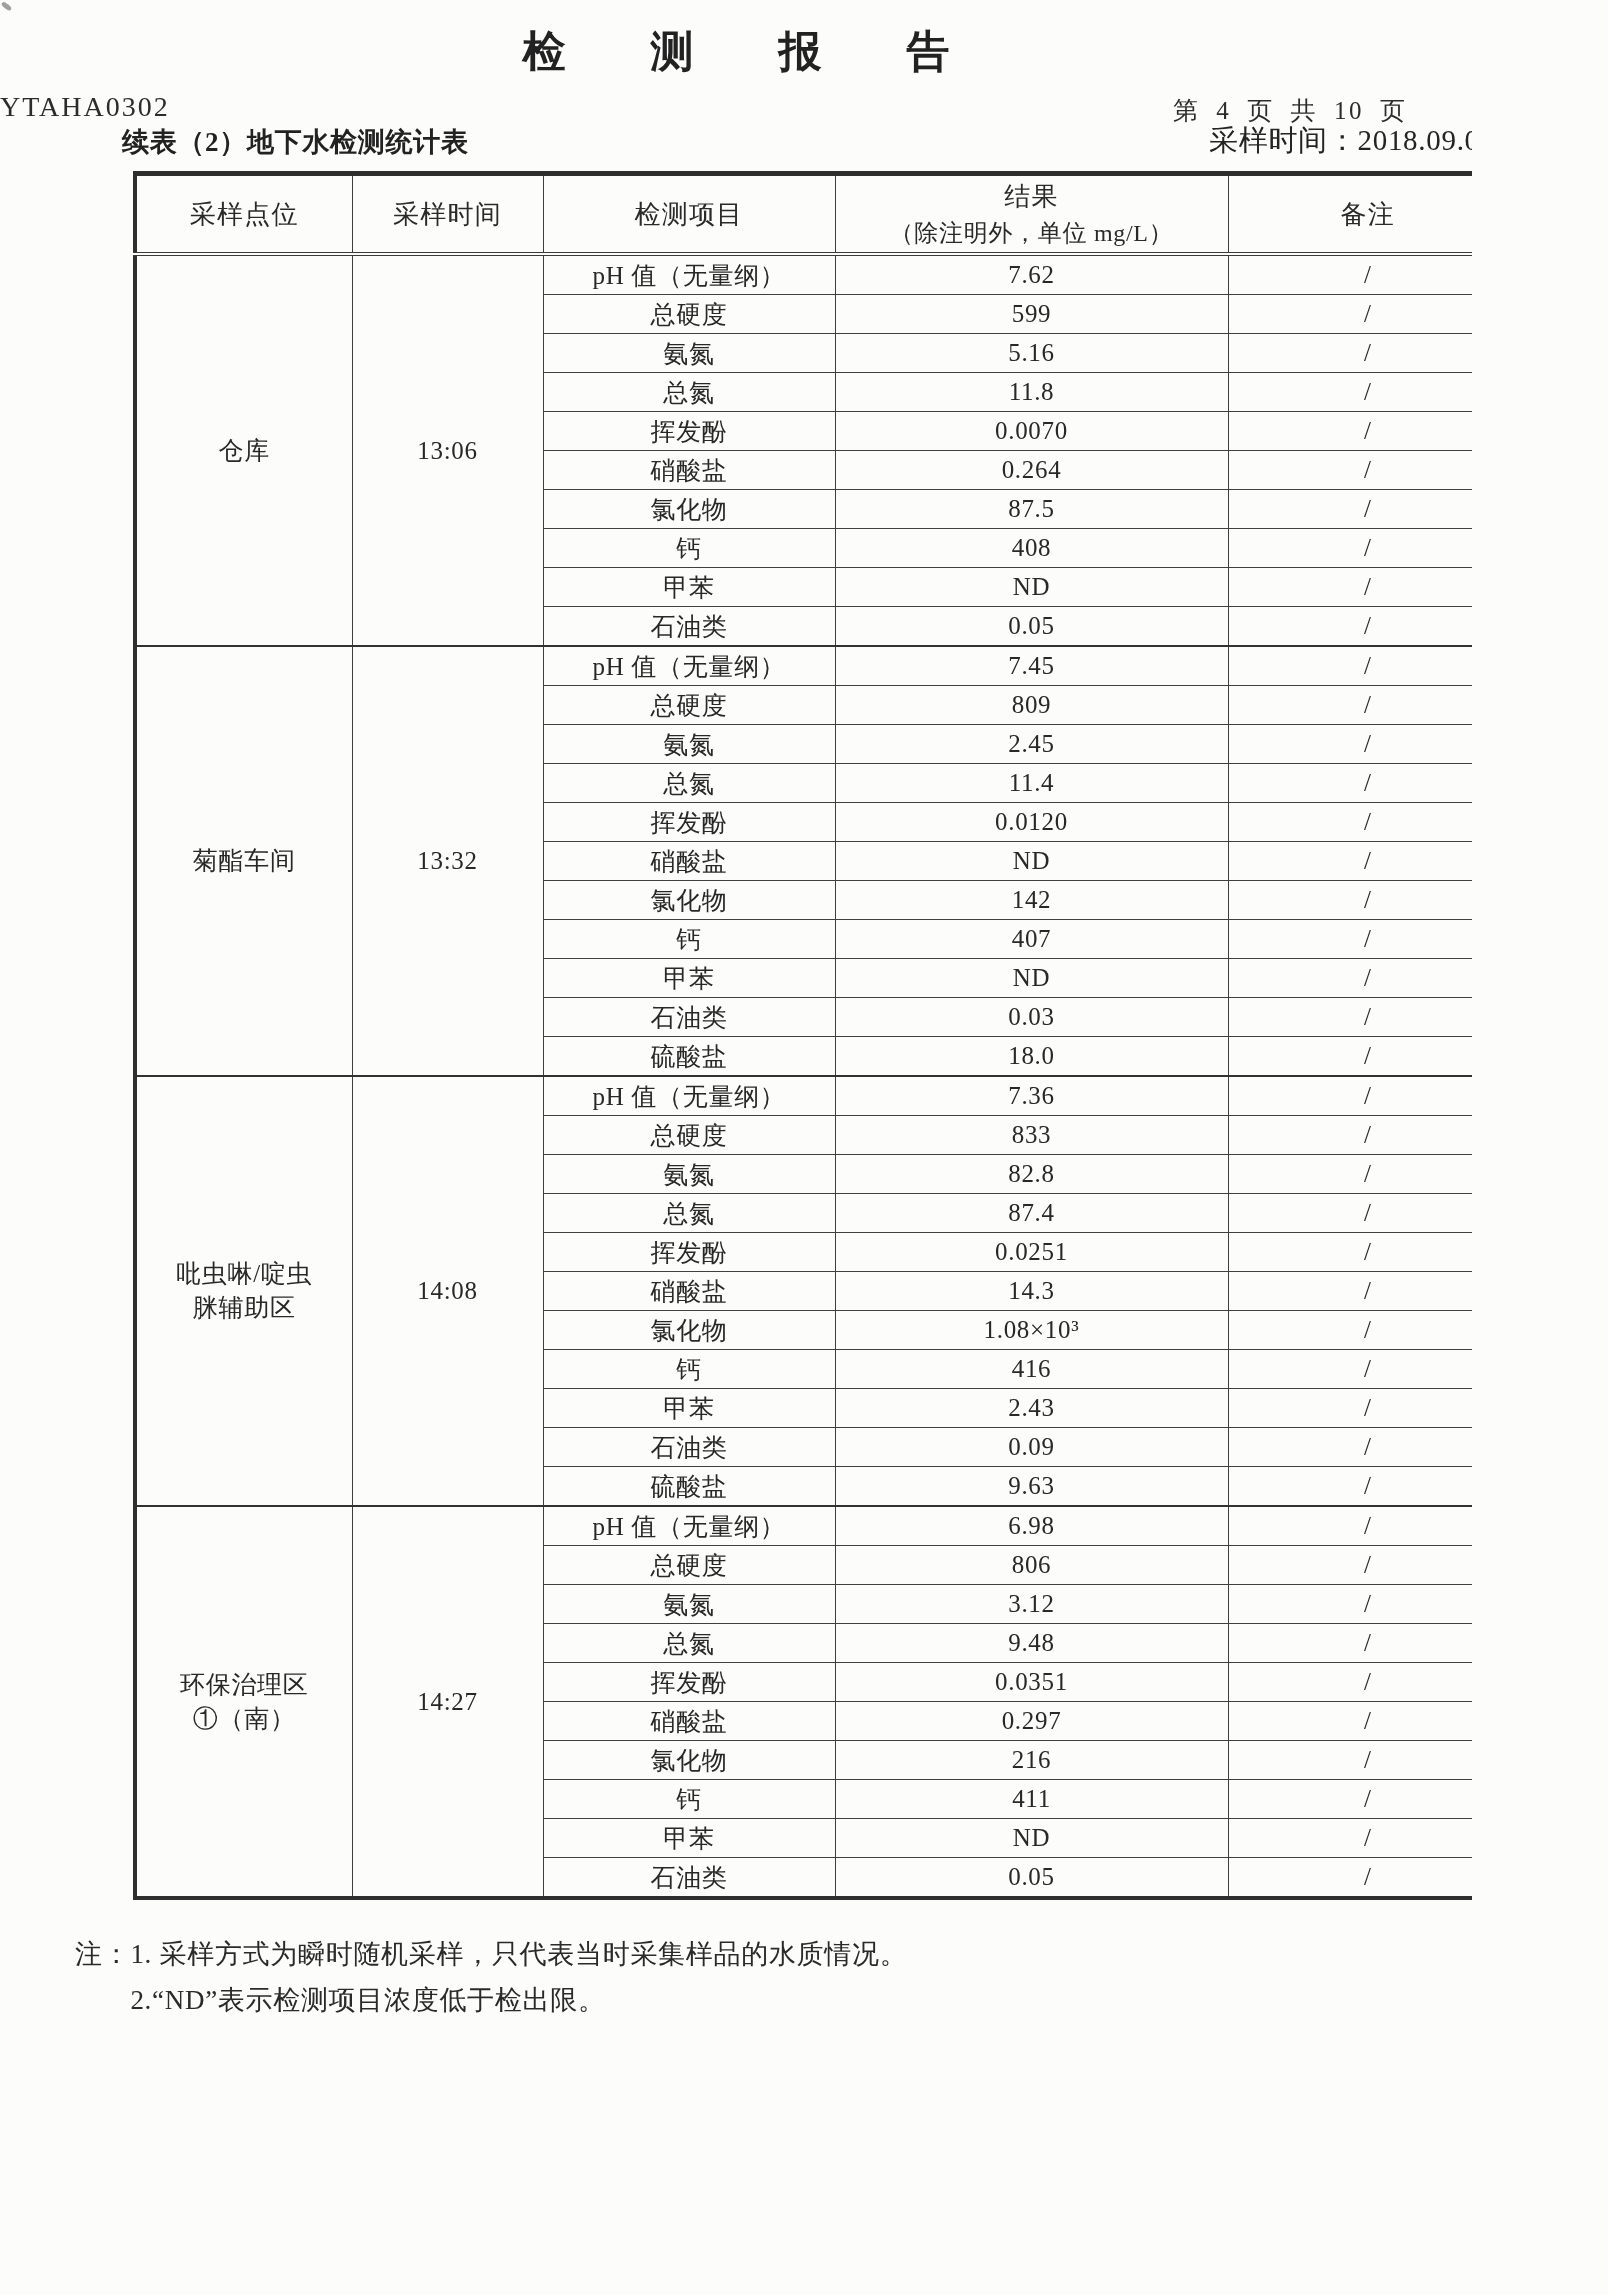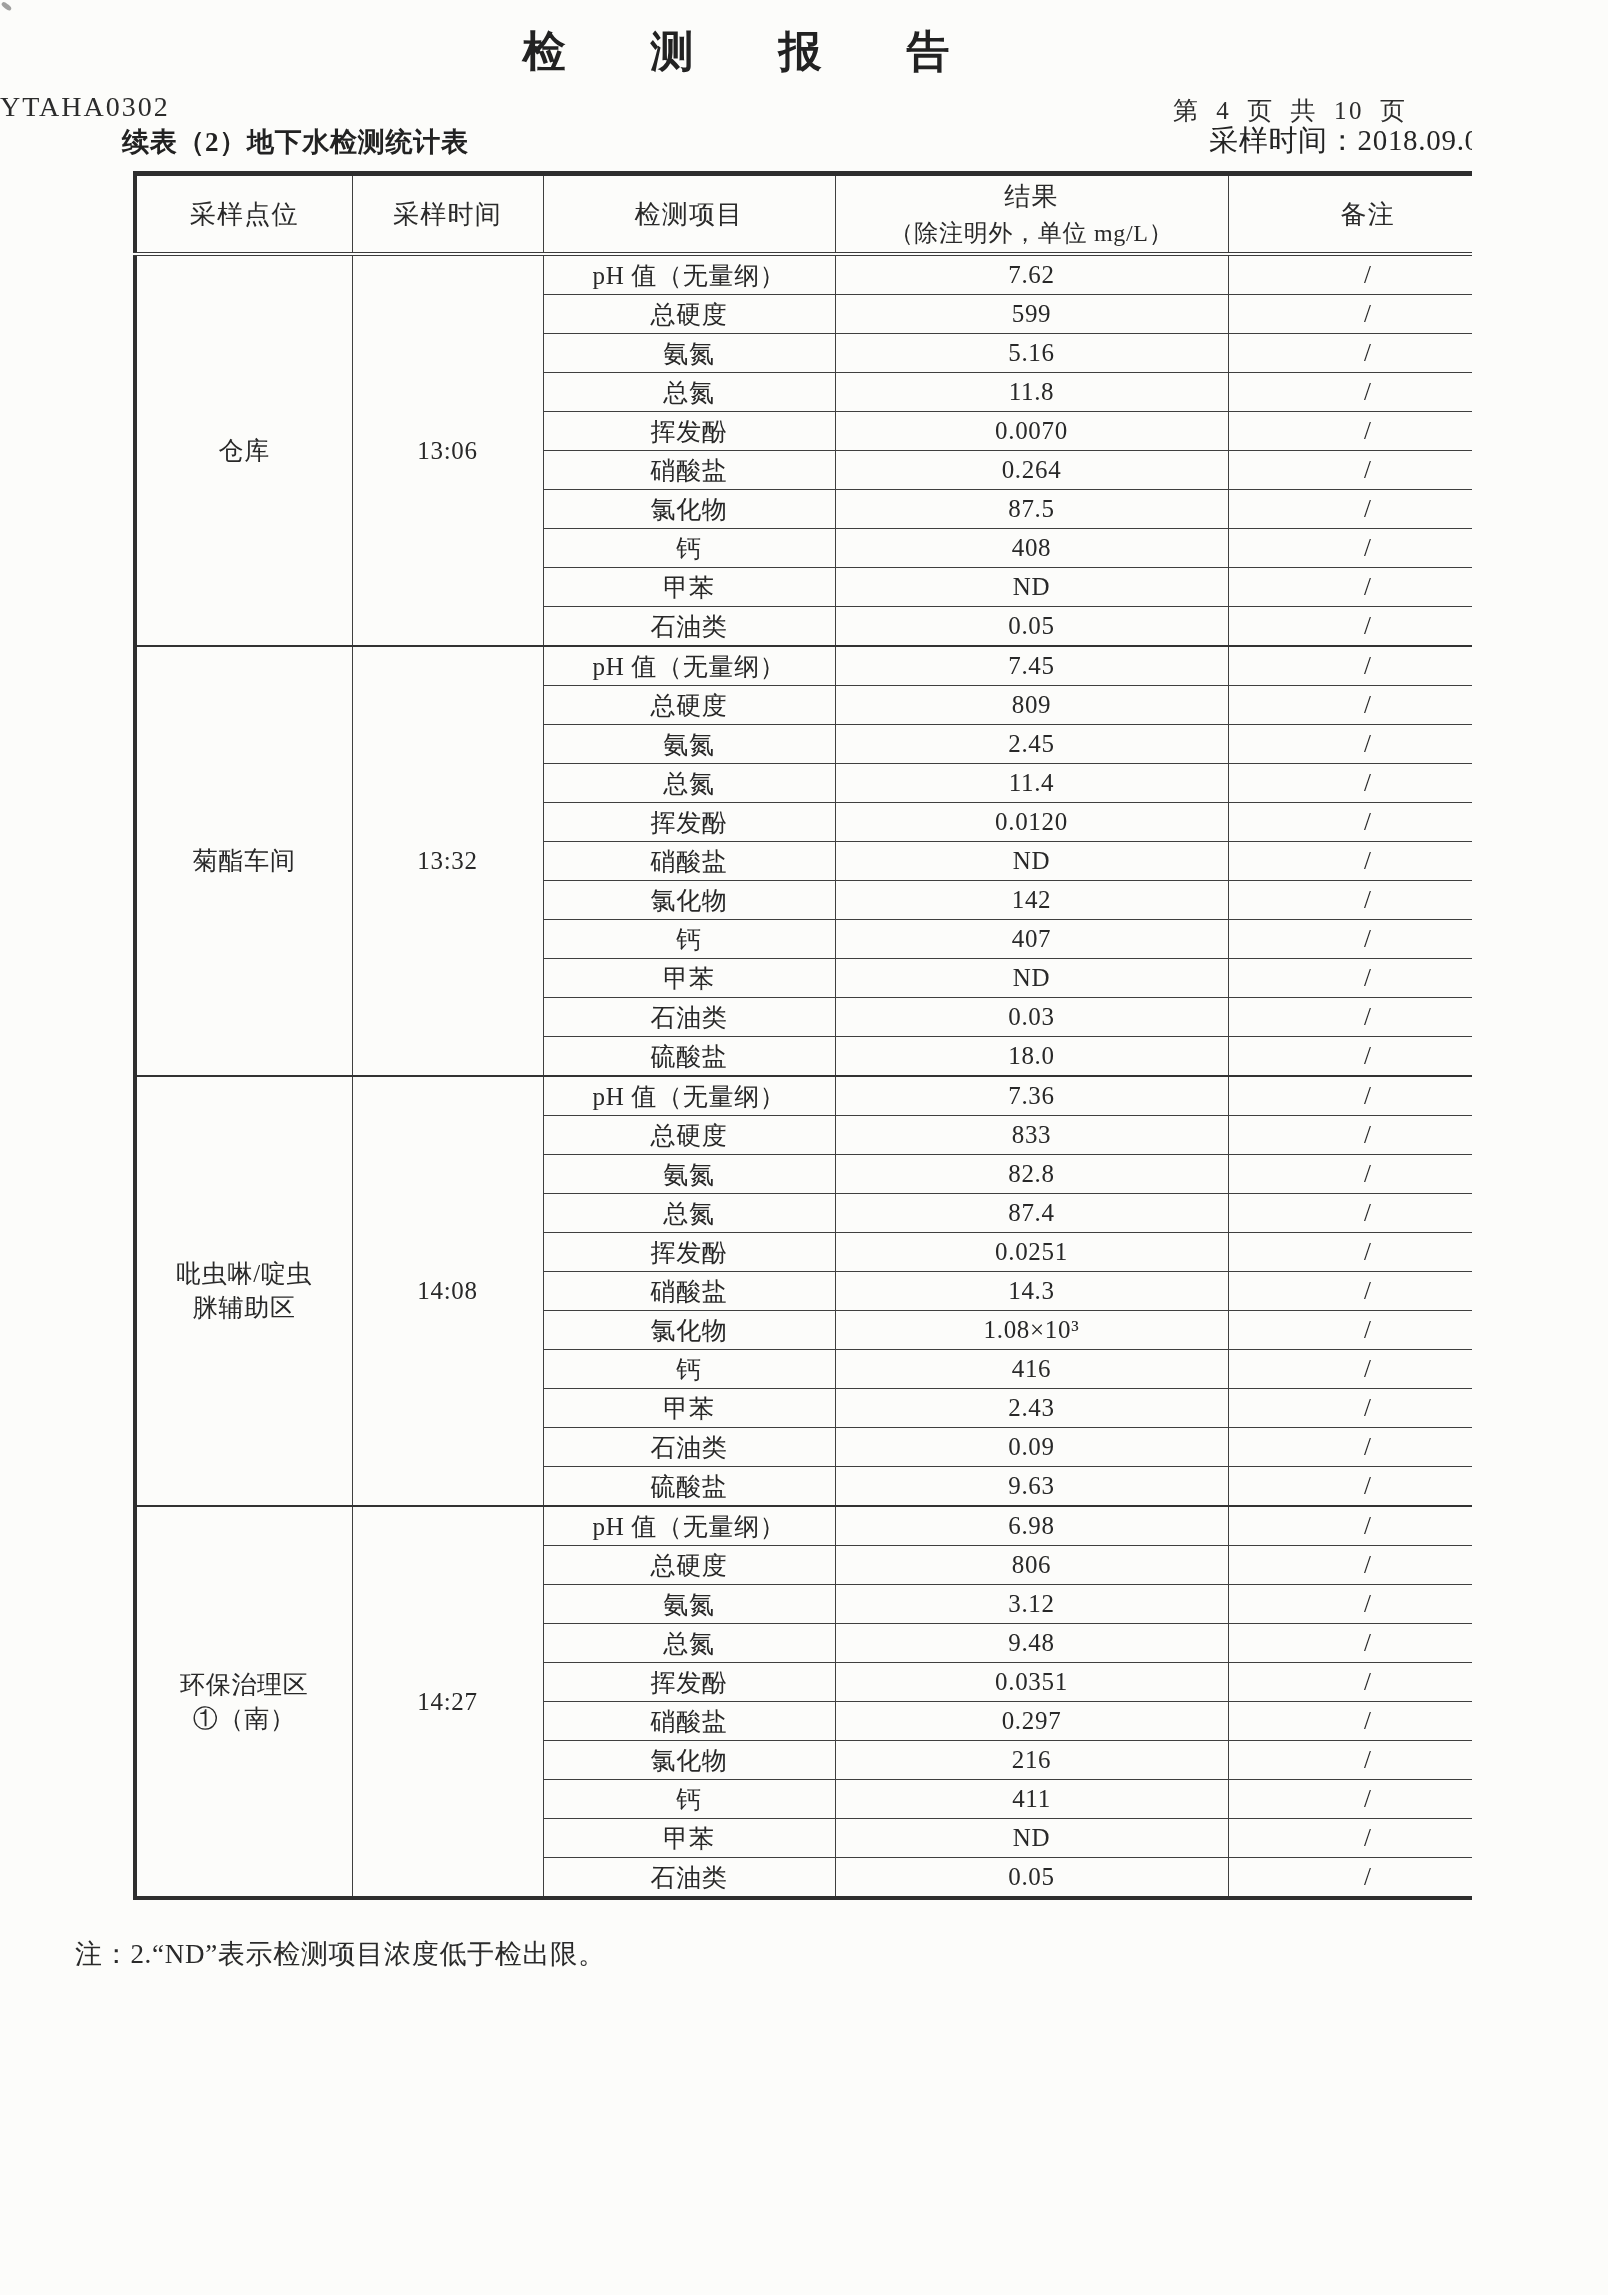--- a/index.html
+++ b/index.html
@@ -352,20 +352,21 @@
           <td class="cell-item">石油类</td>
           <td class="cell-result">0.05</td>
           <td class="cell-remark">/</td>
         </tr>
       </tbody>
   </table>
 
   <div class="notes">
     <span class="notes-label">注：</span>
     <span class="notes-lines">
+      <span class="note-line" style="display:block;">1. 采样方式为瞬时随机采样，只代表当时采集样品的水质情况。</span>
       <span class="note-line" style="display:block;">2.“ND”表示检测项目浓度低于检出限。</span>
     </span>
   </div>
 
   <div class="margin-mark">Δ</div>
 
 </div>
 
 
 </body></html>

